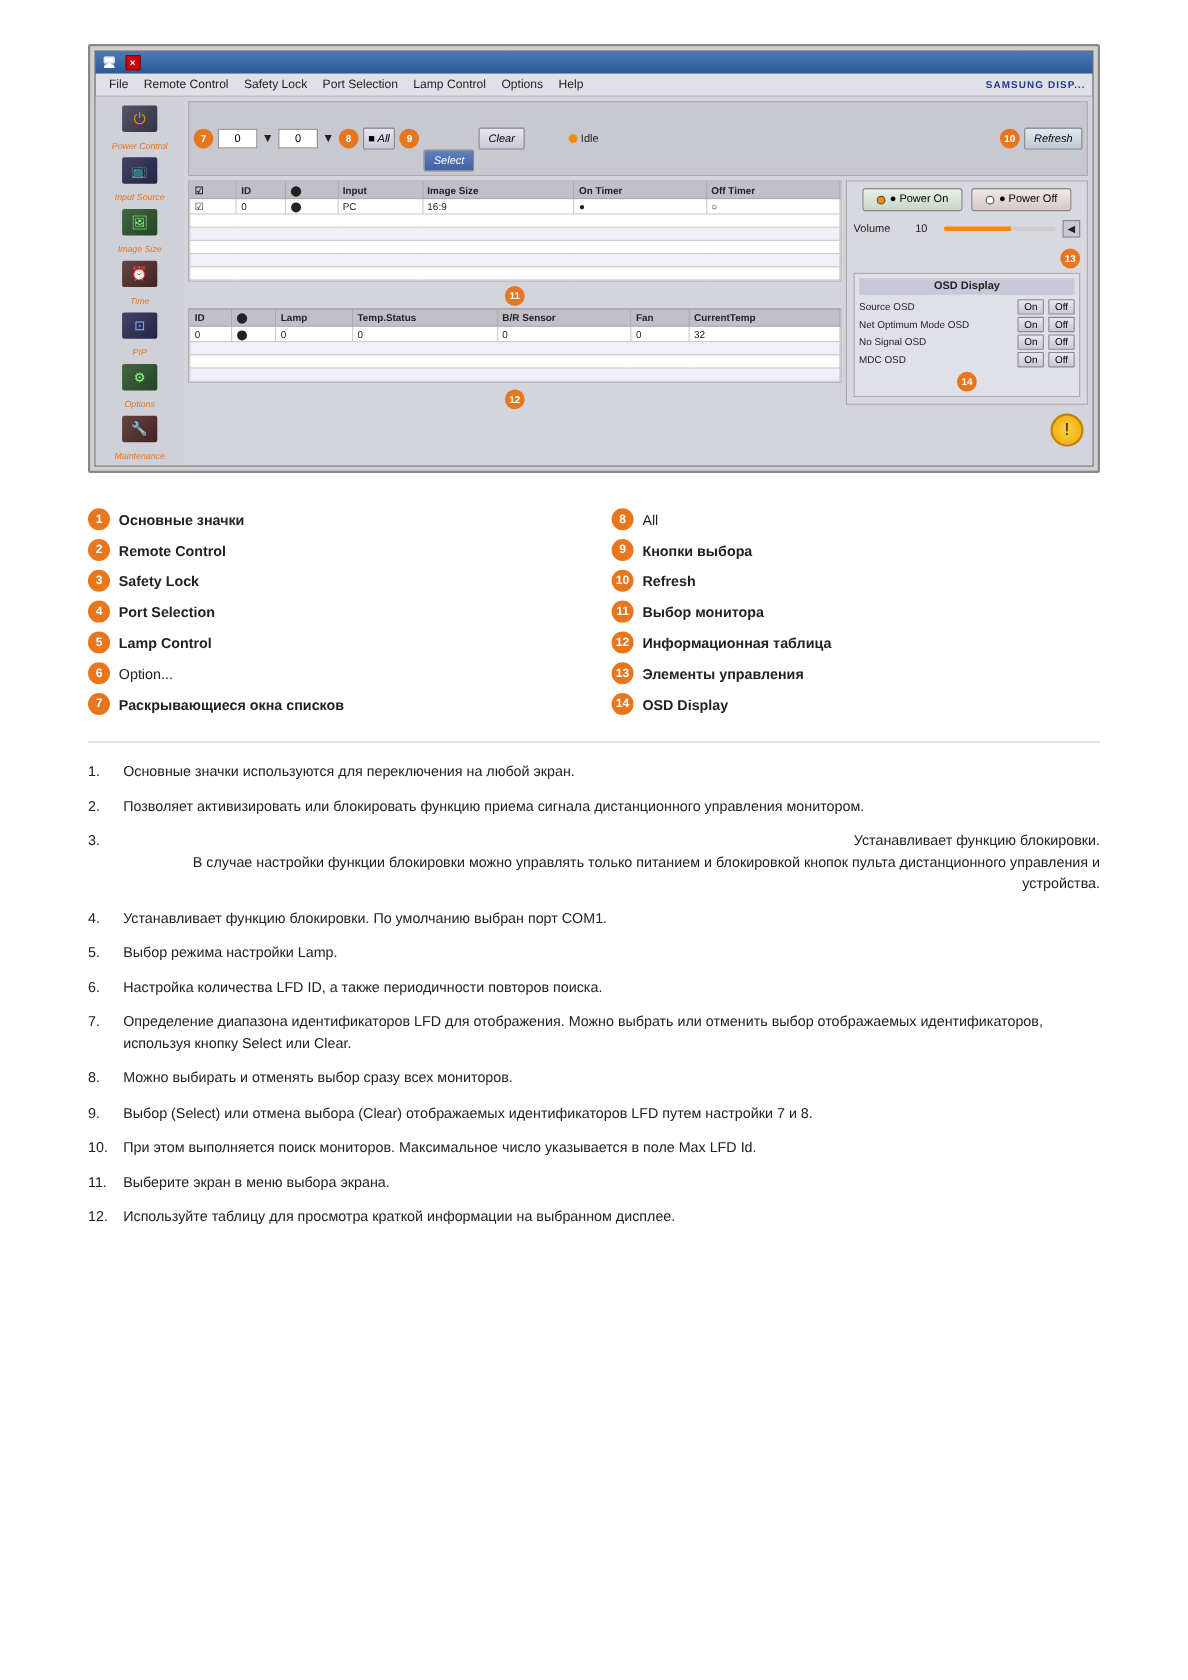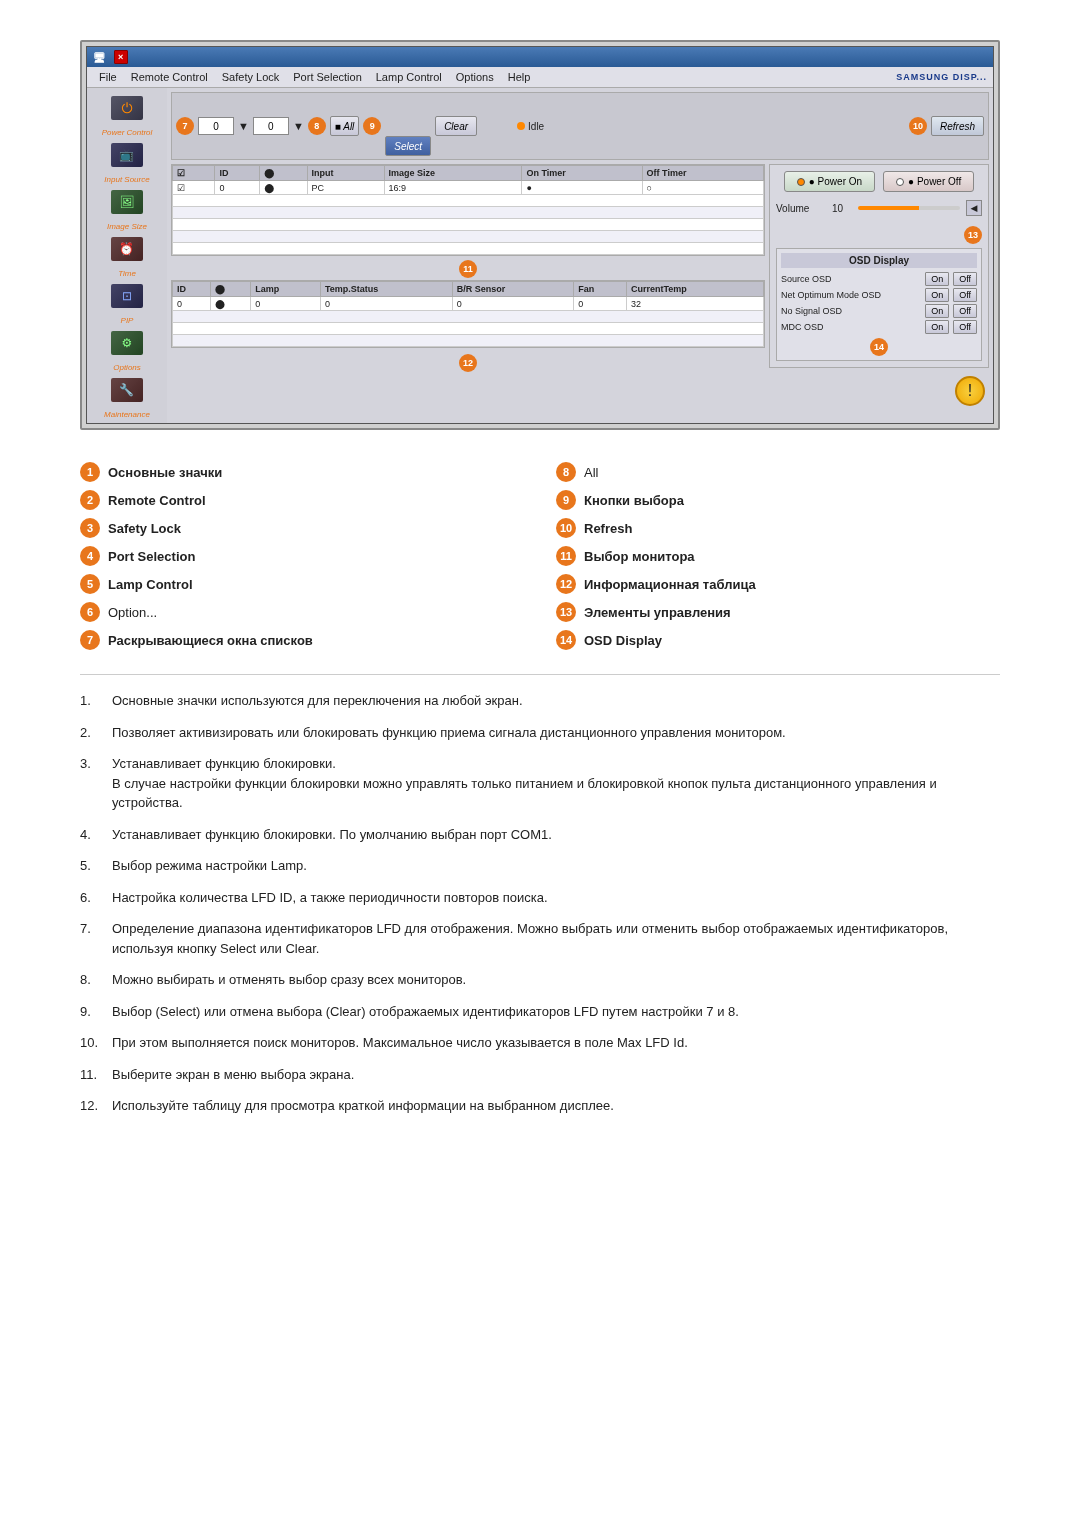--- a/index.html
+++ b/index.html
@@ -742,21 +742,21 @@
     <li>
       <span class="list-num">1.</span>
       <span class="list-text">Основные значки используются для переключения на любой экран.</span>
     </li>
     <li>
       <span class="list-num">2.</span>
       <span class="list-text">Позволяет активизировать или блокировать функцию приема сигнала дистанционного управления монитором.</span>
     </li>
     <li>
       <span class="list-num">3.</span>
-      <span class="list-text" style="white-space:pre-line;">Устанавливает функцию блокировки.
+      <span class="list-text" style="white-space:pre-line;text-align:right;">Устанавливает функцию блокировки.
 В случае настройки функции блокировки можно управлять только питанием и блокировкой кнопок пульта дистанционного управления и устройства.</span>
     </li>
     <li>
       <span class="list-num">4.</span>
       <span class="list-text">Устанавливает функцию блокировки. По умолчанию выбран порт COM1.</span>
     </li>
     <li>
       <span class="list-num">5.</span>
       <span class="list-text">Выбор режима настройки Lamp.</span>
     </li>

